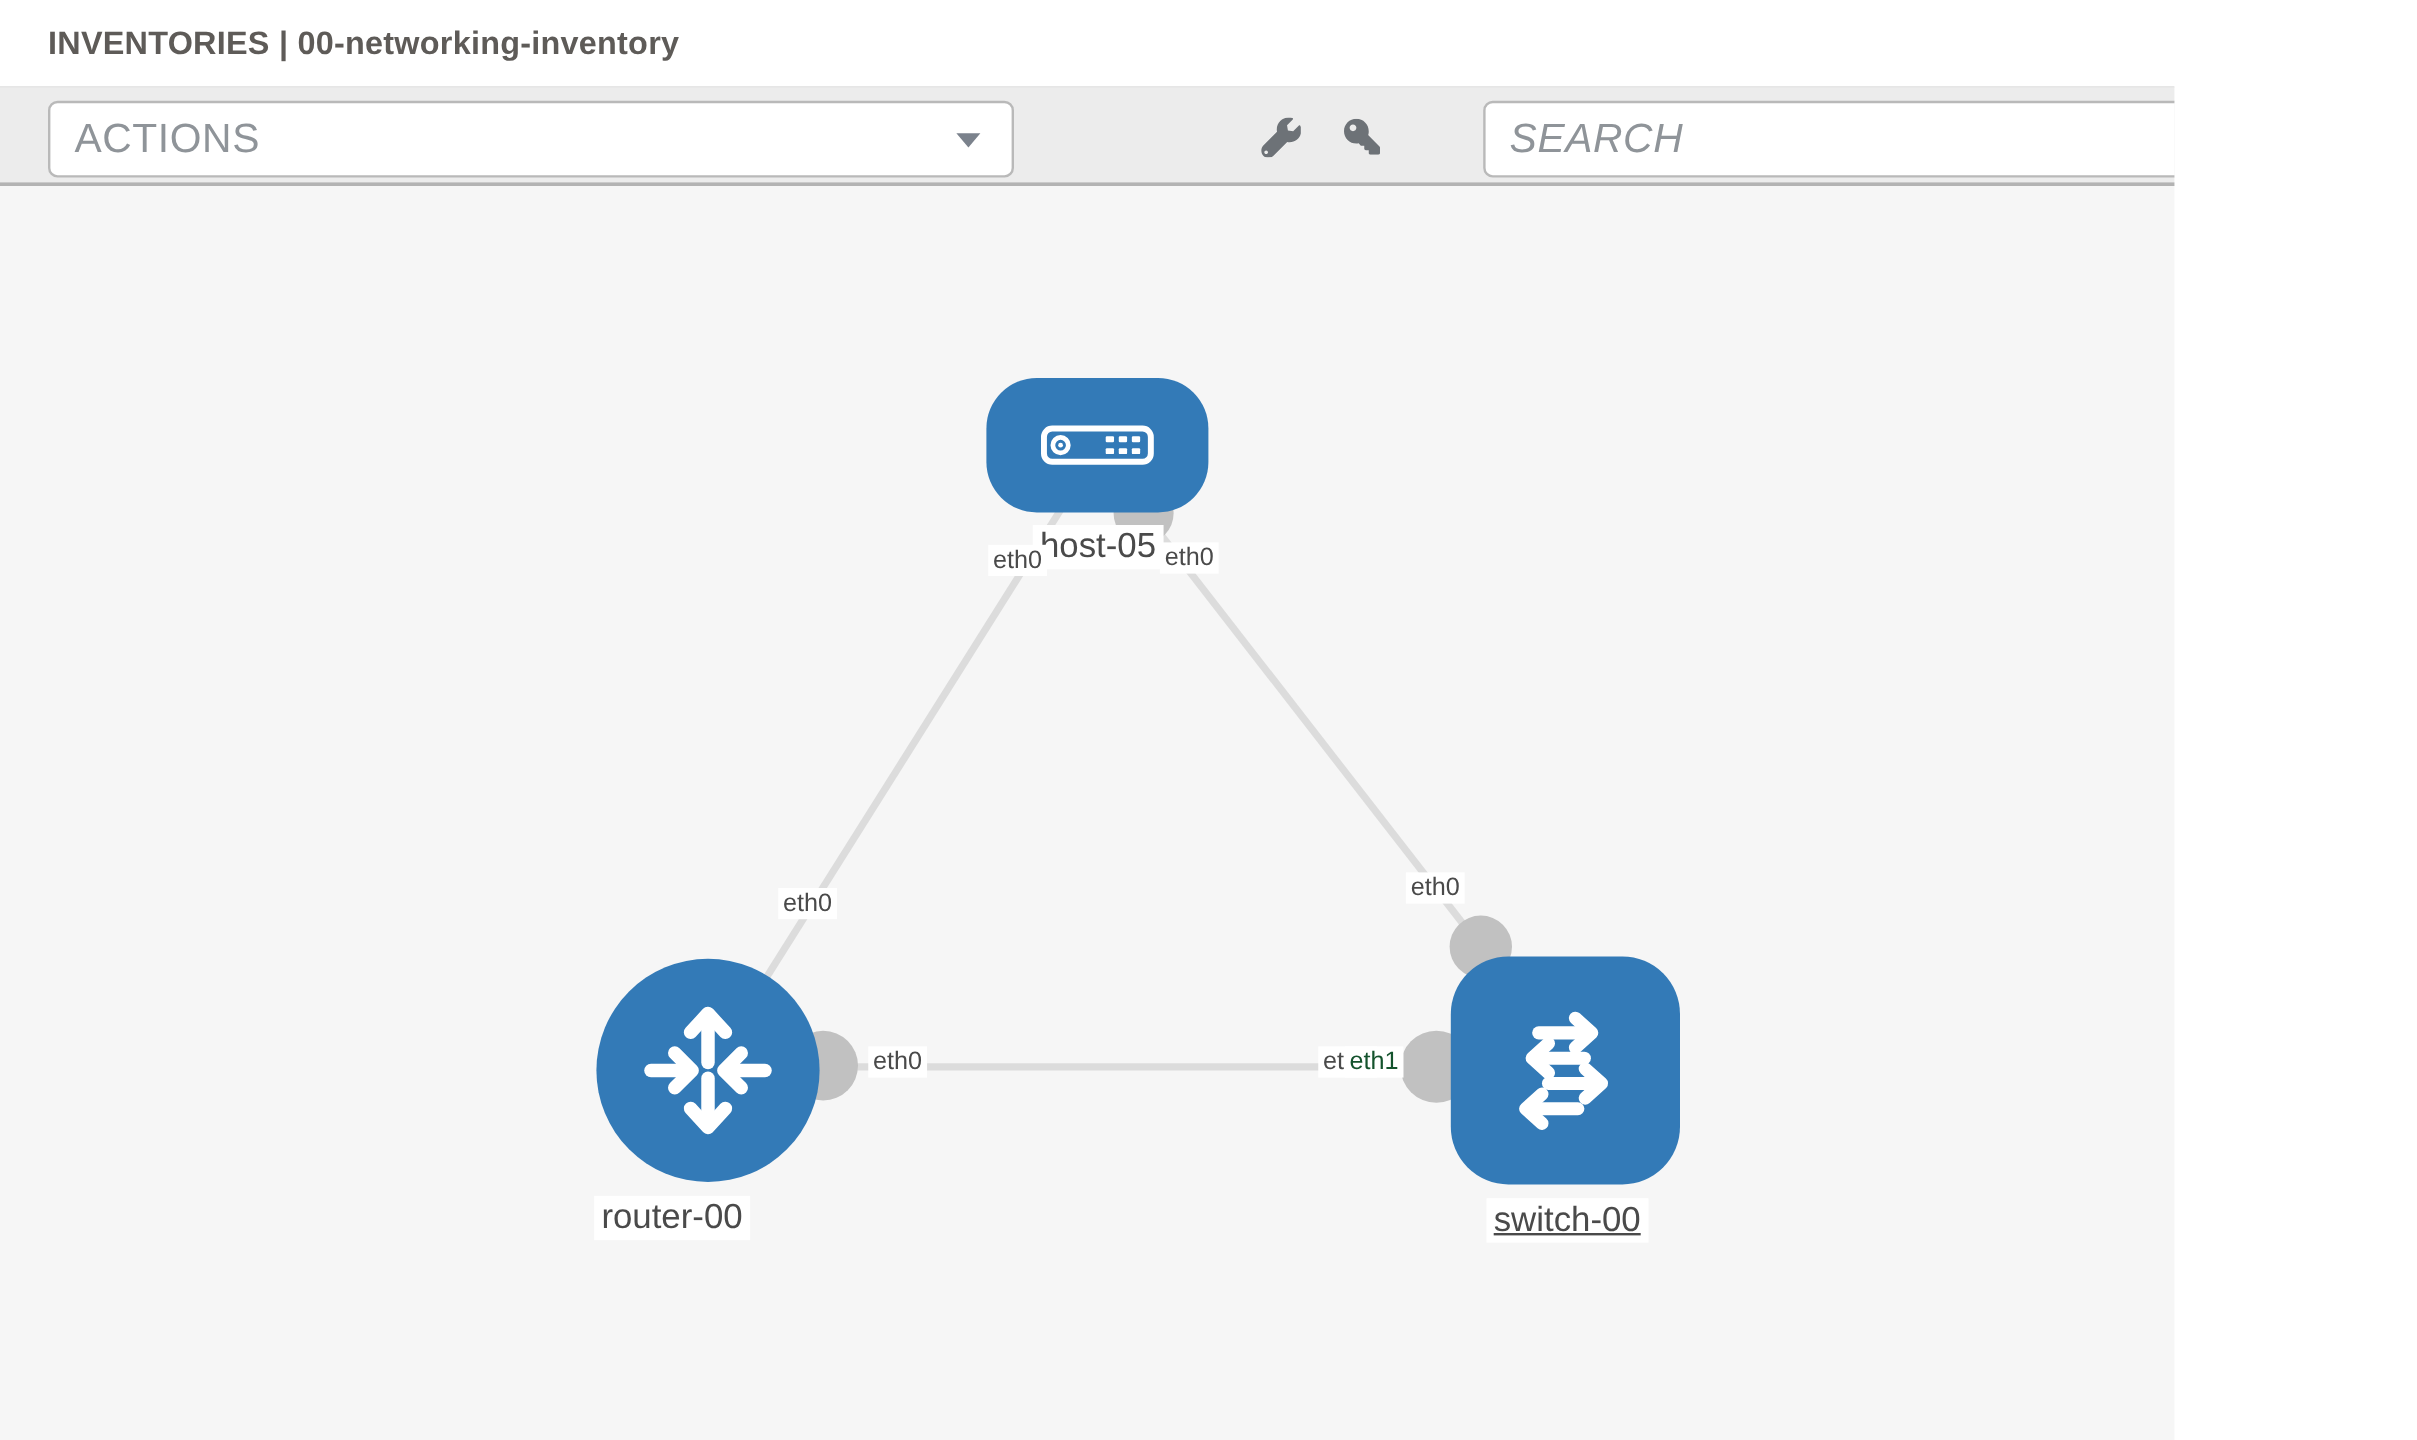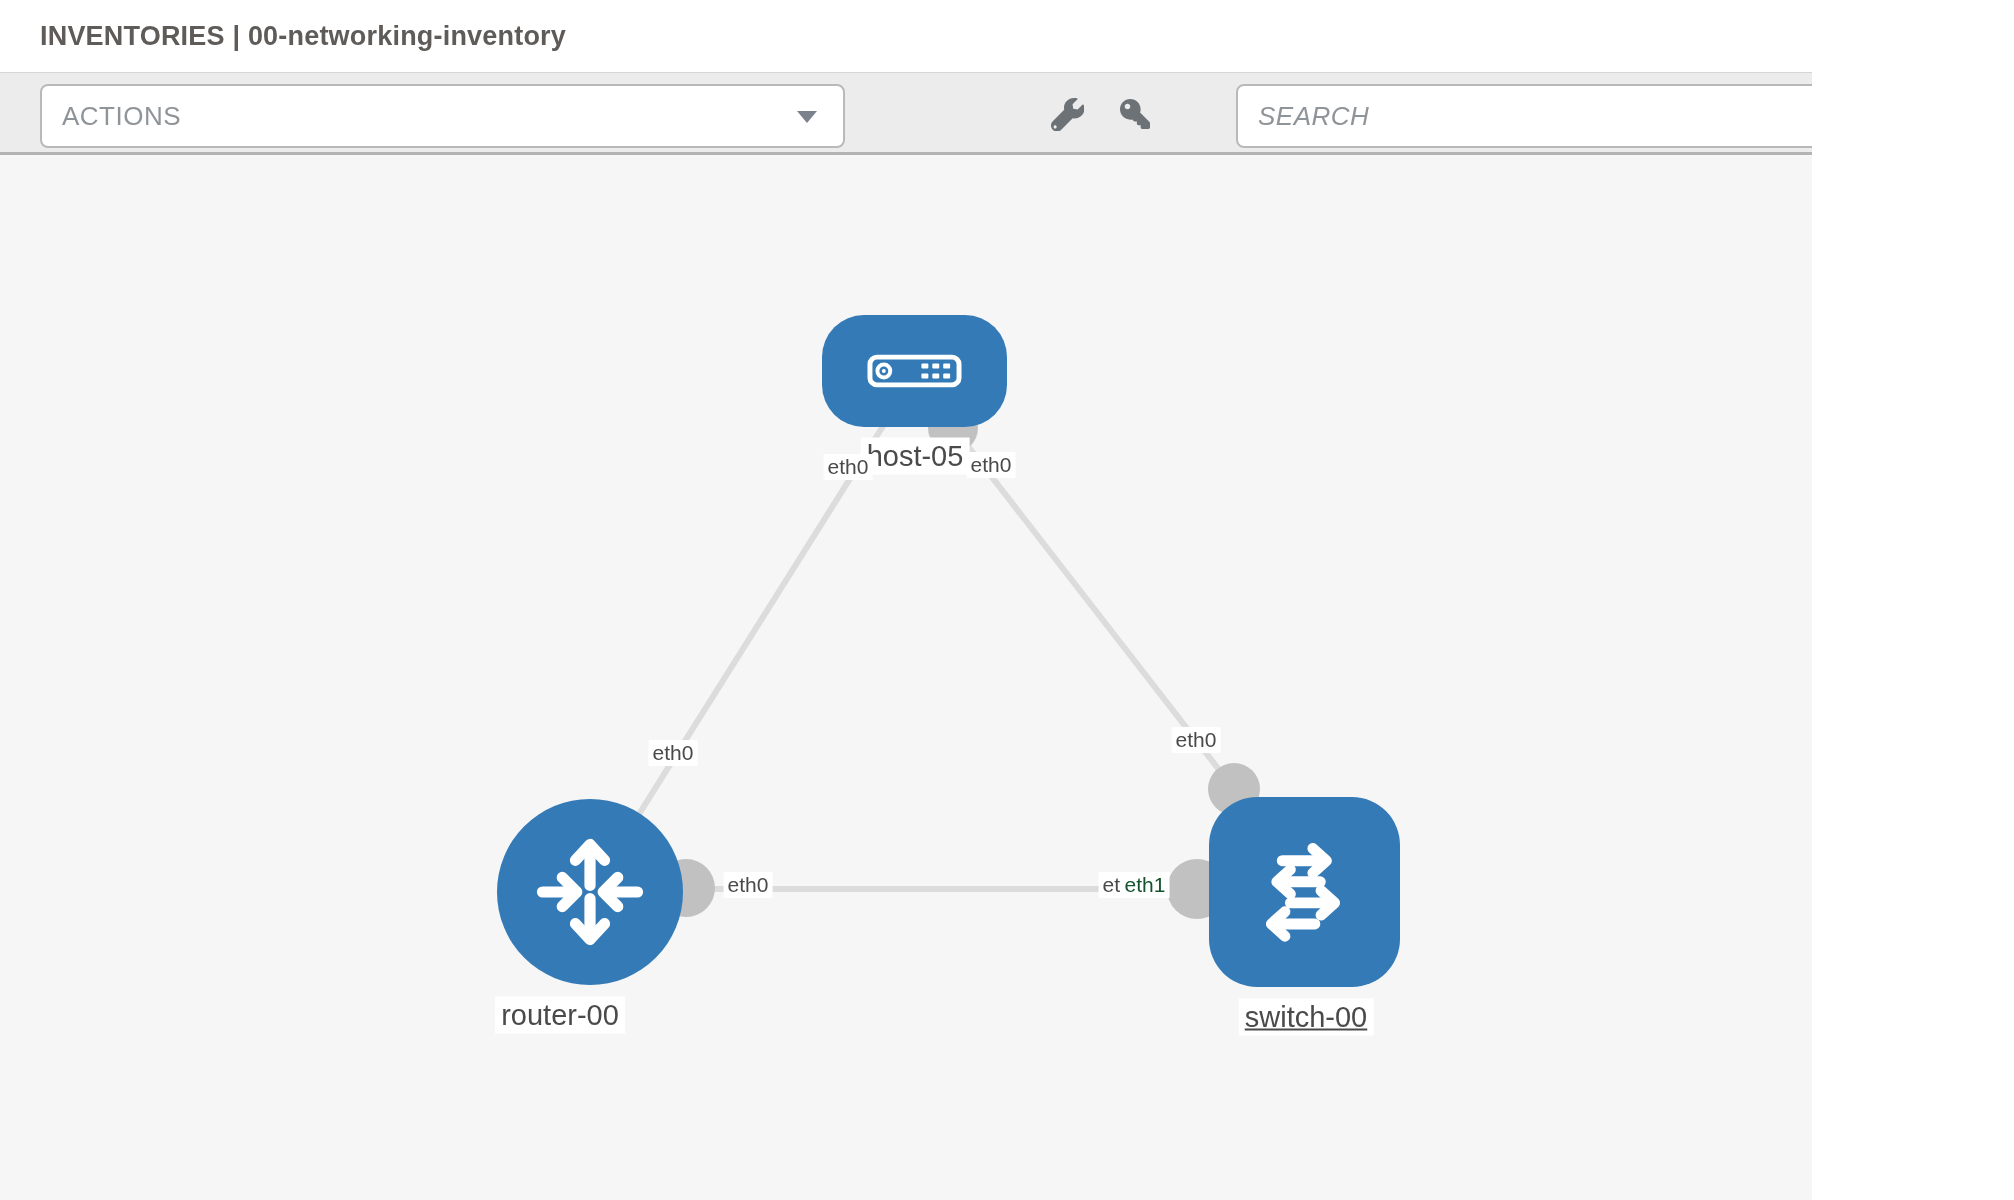--- a/index.html
+++ b/index.html
@@ -25,21 +25,21 @@
   
   .toolbar{
     position:absolute;left:0;top:73px;width:2014px;height:82px;background:#ececec;z-index:10;
     border-bottom:3px solid #b3b3b3;box-sizing:border-box;
   }
   .fake-select{
     position:absolute;top:11px;height:64px;background:#fff;border:2px solid #b9b9b9;
     border-radius:8px;box-sizing:border-box;display:flex;align-items:center;cursor:pointer;
   }
   .fake-select .sel-label{
-    padding-left:20px;font-size:26px;color:#8f9499;letter-spacing:.5px;
+    padding-left:20px;font-size:34px;color:#8f9499;letter-spacing:.5px;
   }
   .caret{
     position:absolute;right:26px;top:50%;margin-top:-5px;width:0;height:0;
     border-left:10px solid transparent;border-right:10px solid transparent;
     border-top:12px solid #7b828c;
   }
   .tb-icon{position:absolute;top:0;height:82px;display:flex;align-items:center;cursor:pointer;}
   
   .canvas-bg{position:absolute;left:0;top:155px;width:2014px;height:1045px;background:#f6f6f6;z-index:0;}
   #graph-svg{position:absolute;left:0;top:0;width:2014px;height:1200px;z-index:1;pointer-events:none;}

